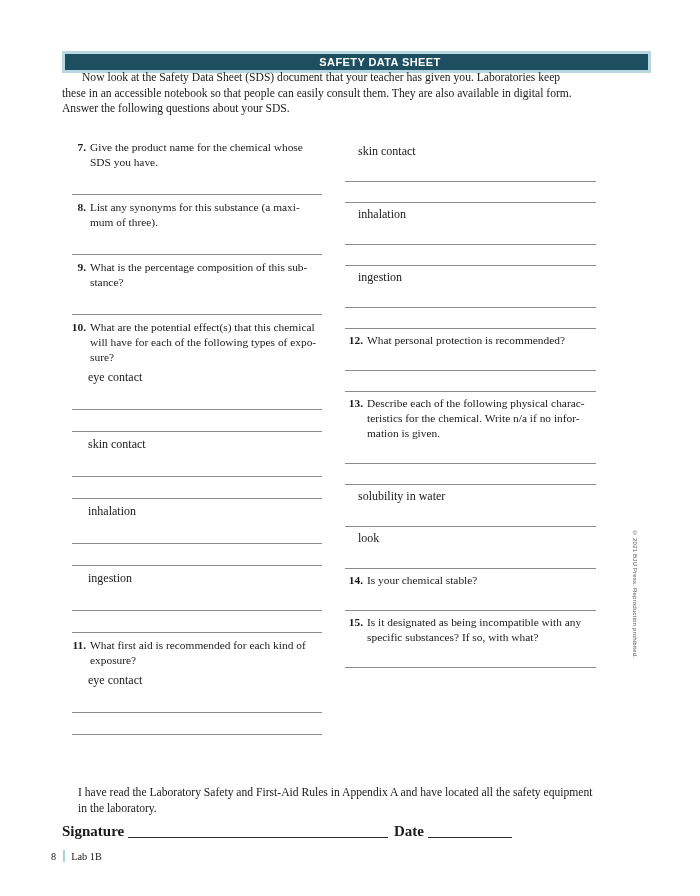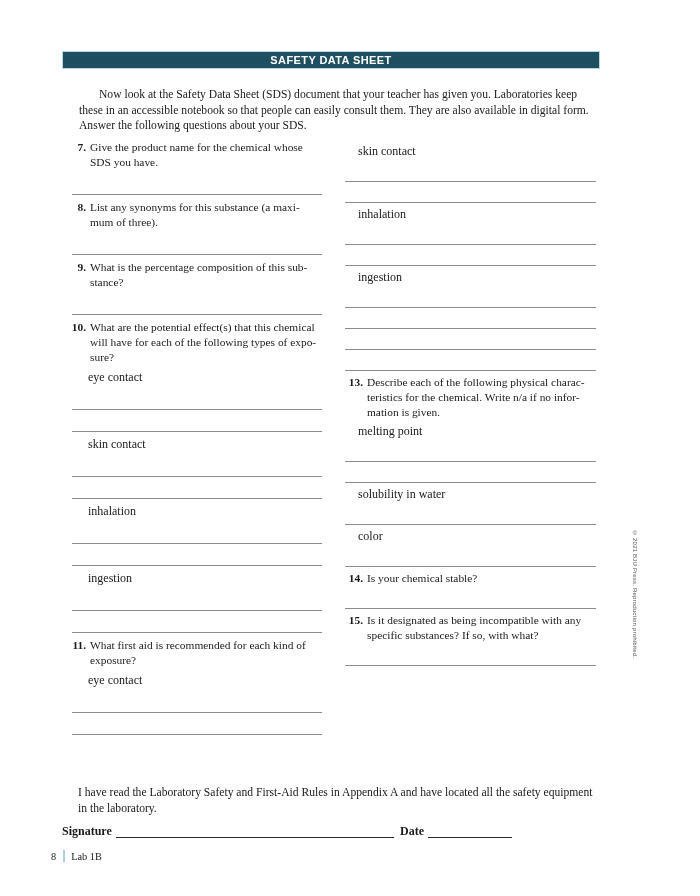--- a/index.html
+++ b/index.html
@@ -6,32 +6,32 @@
   .page{
     position:relative;
     width:700px;height:896px;
     background:#ffffff;
     font-family:"Liberation Serif", serif;
     color:#1a1a1a;
     overflow:hidden;
   }
   .banner{
     position:absolute;left:62px;top:51px;width:536px;height:16px;
-    border:1px solid #14b8a6;
-    display:flex;align-items:center;justify-content:center;
+    border:3px solid #14b8a6;
+    display:flex;align-items:center;justify-content:center;padding-left:47px;
   }
   .banner-title{
     font-family:"Liberation Sans", sans-serif;
     font-size:11px;font-weight:bold;letter-spacing:.4px;
     color:#ffffff;line-height:16px;
   }
   .intro{
     position:absolute;left:62px;top:70px;width:536px;
     font-size:11.6px;line-height:15.6px;
-    text-indent:20px;white-space:pre-line;margin:17px;
+    text-indent:20px;white-space:pre-line;margin:0;
   }
   .col{position:absolute;top:140px;}
   .col-left{left:62px;width:260px;}
   .col-right{left:339px;width:257px;}
   .q{display:flex;margin-top:5px;}
   .col-right .q{margin-top:4px;}
   .col > :first-child{margin-top:0;}
   .col-right > :first-child{margin-top:4px;}
   .qnum{flex:none;width:24px;text-align:right;font-weight:bold;
         font-size:11.4px;line-height:15px;padding-right:4px;}
@@ -41,21 +41,21 @@
   .ans{height:0;border-bottom:1.6px solid #8c8c8c;margin-top:24px;margin-left:10px;}
   .ans + .ans{margin-top:21px;}
   .col-right .ans{margin-top:22px;margin-left:6px;}
   .col-right .ans + .ans{margin-top:20px;}
   .closing{
     position:absolute;left:62px;top:769px;width:540px;
     font-size:11.6px;line-height:15.6px;white-space:pre-line;margin:16px;
   }
   .sig-row{
     position:absolute;left:62px;top:822px;width:450px;height:16px;
-    display:flex;align-items:flex-end;font-size:12px;
+    display:flex;align-items:flex-end;font-size:15px;
   }
   .sig-label{font-weight:bold;flex:none;line-height:14px;}
   .sig-line{border-bottom:1px solid #2a2a2a;height:12px;flex:1;margin:0 6px 0 4px;}
   .sig-line.date{flex:none;width:84px;margin-right:0;}
   .footer{
     position:absolute;left:51px;top:849px;height:14px;
     display:flex;align-items:center;font-size:10.3px;
   }
   .footer-num{margin-right:7px;}
   .footer-bar{width:2px;height:12px;margin-right:6px;}
@@ -130,34 +130,37 @@
   <div class="col col-right" id="col-right">
       <div class="sub">skin contact</div>
       <div class="ans"></div>
       <div class="ans"></div>
       <div class="sub">inhalation</div>
       <div class="ans"></div>
       <div class="ans"></div>
       <div class="sub">ingestion</div>
       <div class="ans"></div>
       <div class="ans"></div>
+      <div class="q">
+        <span class="qnum">12.</span>
+        <span class="qtext">What personal protection is recommended?</span>
+      </div>
       <div class="ans"></div>
       <div class="ans"></div>
       <div class="q">
         <span class="qnum">13.</span>
         <span class="qtext">Describe each of the following physical charac-
 teristics for the chemical. Write n/a if no infor-
 mation is given.</span>
       </div>
-      <div class="sub">melting point</div>
       <div class="ans"></div>
       <div class="ans"></div>
       <div class="sub">solubility in water</div>
       <div class="ans"></div>
-      <div class="sub">color</div>
+      <div class="sub">look</div>
       <div class="ans"></div>
       <div class="q">
         <span class="qnum">14.</span>
         <span class="qtext">Is your chemical stable?</span>
       </div>
       <div class="ans"></div>
       <div class="q">
         <span class="qnum">15.</span>
         <span class="qtext">Is it designated as being incompatible with any
 specific substances? If so, with what?</span>

